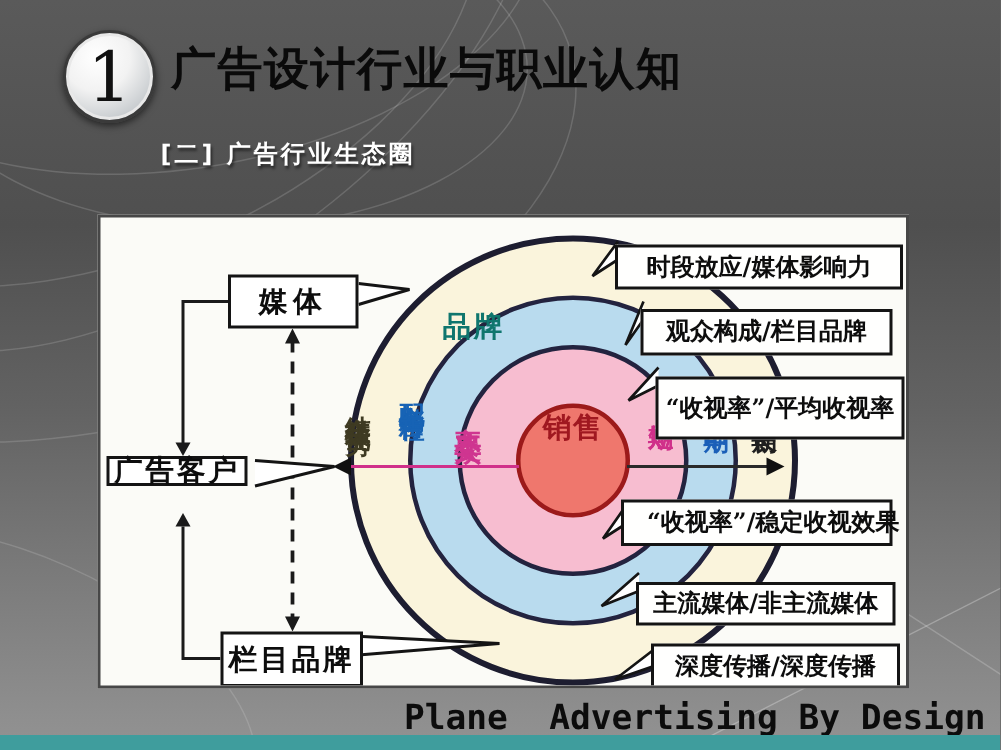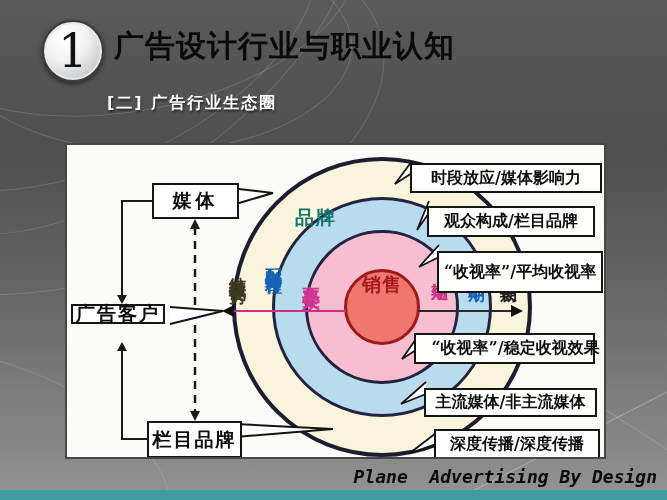--- a/index.html
+++ b/index.html
@@ -58,21 +58,21 @@
     display:flex;align-items:center;justify-content:center;
     font-family:"DejaVu Serif","Liberation Serif",serif;font-weight:bold;font-size:16px;color:#0d0d0d;white-space:nowrap;margin-top:12px;}
   .rb1{left:343px;top:6px;width:192px;height:30px;}
   .rb2{left:360px;top:49px;width:168px;height:31px;}
   .rb3{left:370px;top:94px;width:166px;height:42px;}
   .rb4{left:347px;top:176px;width:181px;height:31px;padding-left:22px;}
   .rb5{left:357px;top:231px;width:173px;height:29px;}
   .rb6{left:367px;top:272px;width:166px;height:30px;}
   
   .footer{position:absolute;right:10px;top:466px;font-family:"DejaVu Sans Mono","Liberation Mono",monospace;
-    font-size:18px;font-weight:600;color:#0c0c0c;white-space:pre;font-style:italic;}
+    font-size:23px;font-weight:600;color:#0c0c0c;white-space:pre;}
   .tealBar{position:absolute;left:0;bottom:0;width:667px;height:10px;background:#3f9d9d;}
 </style>
 </head>
 <body>
 
 <div class="slide">
 
   <div class="deco">
     <div class="sw sw1"></div>
     <div class="sw sw2"></div>

